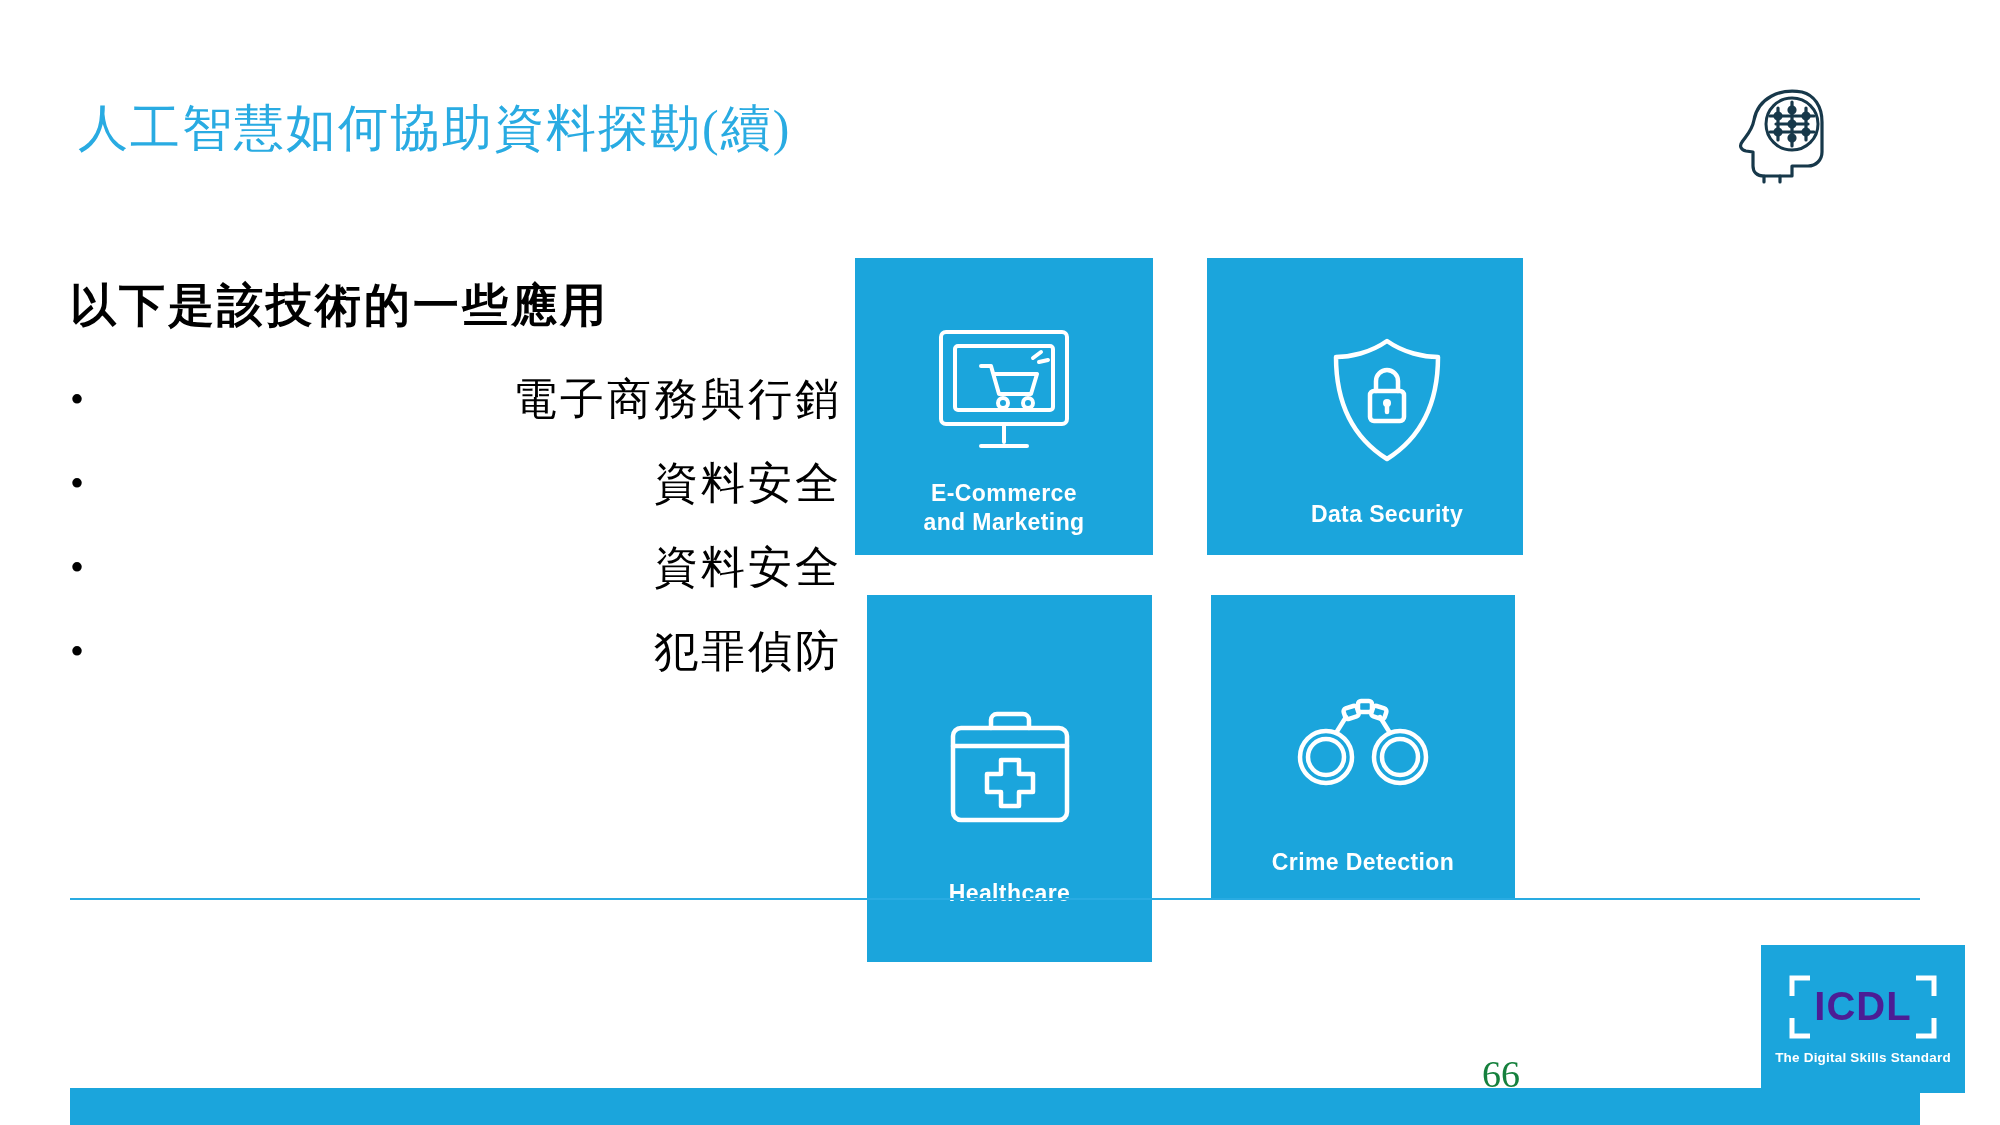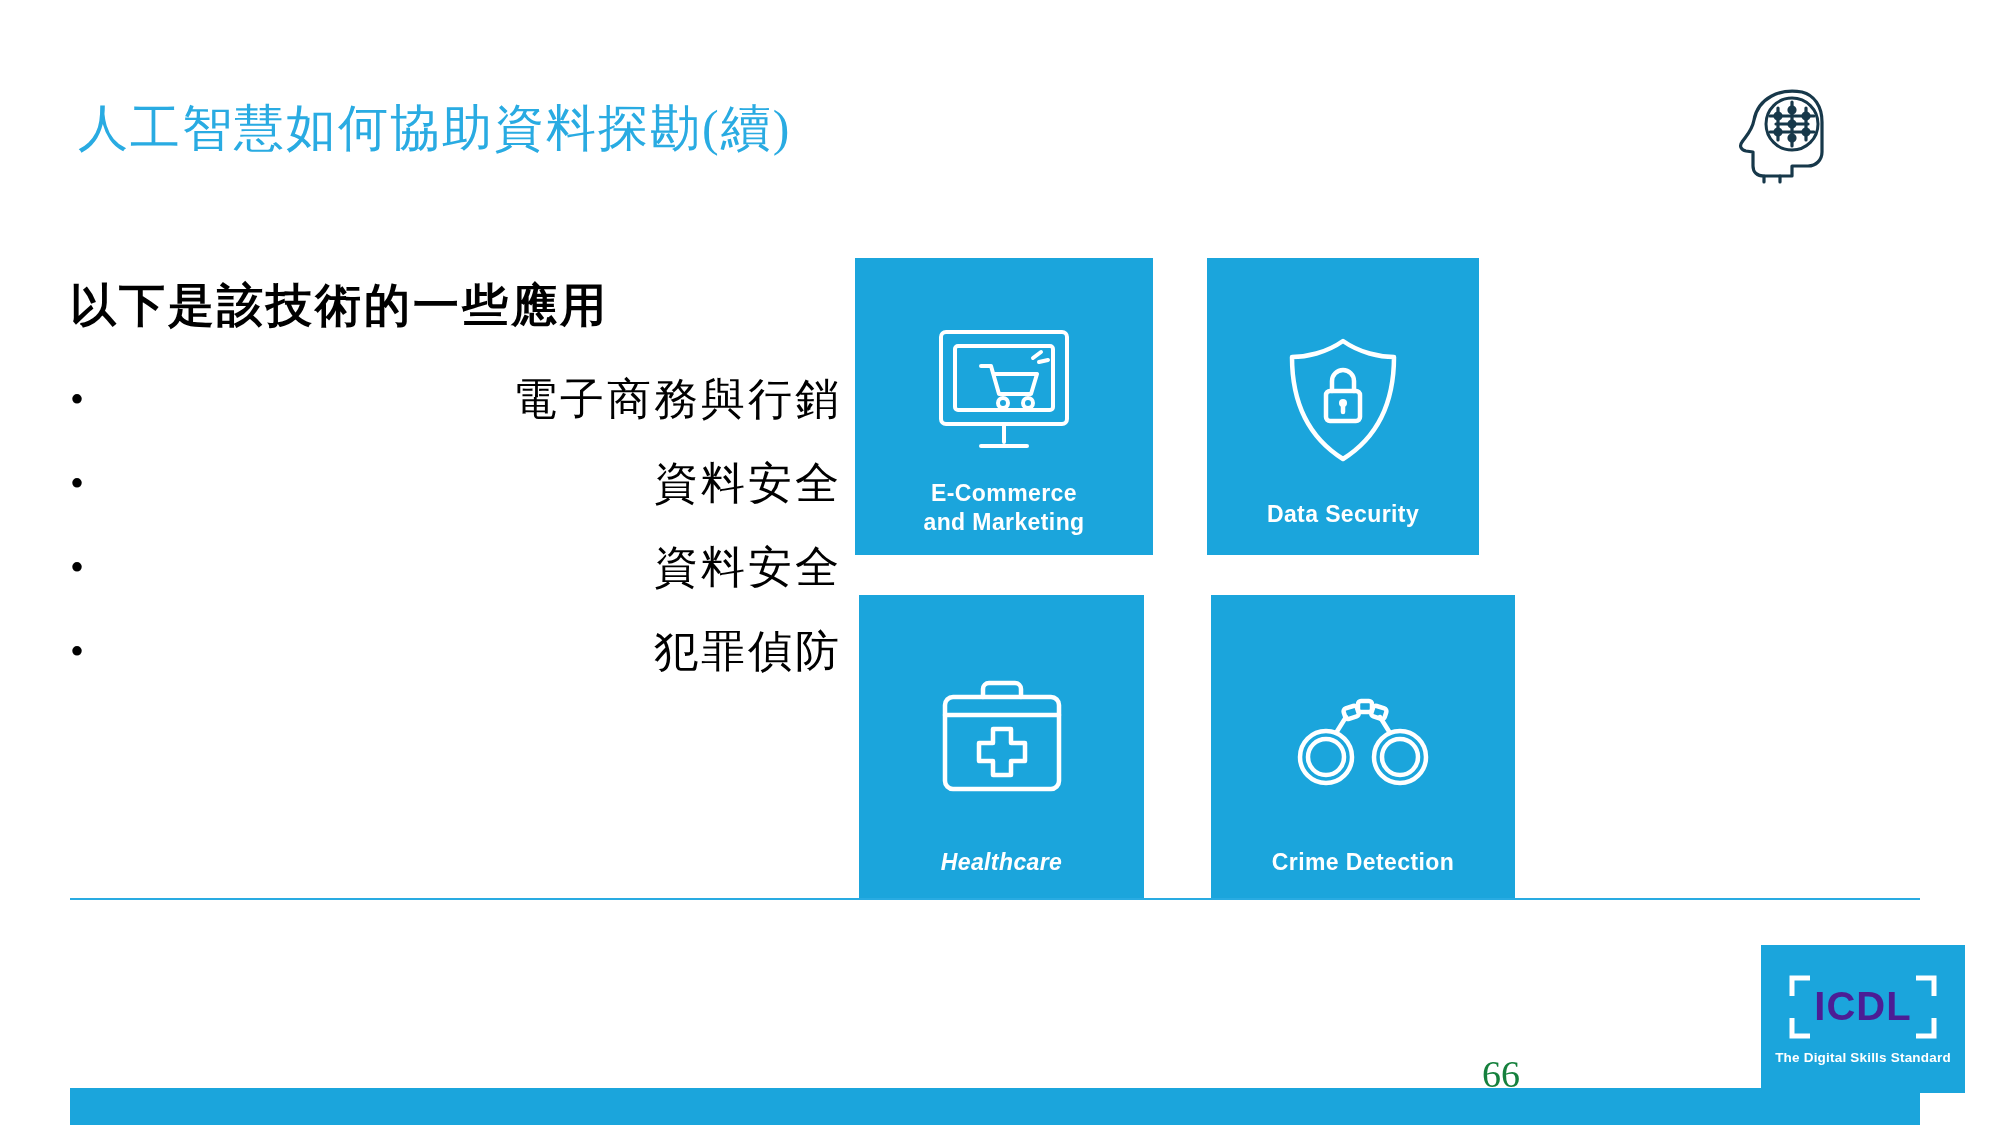--- a/index.html
+++ b/index.html
@@ -94,22 +94,22 @@
   }
   .tile {
     position: absolute;
     background: #1ba5dc;
     display: flex;
     flex-direction: column;
     align-items: center;
     justify-content: center;
   }
   .tile.t0 { left: 0px;   top: 0px;   width: 298px; height: 297px; }
-  .tile.t1 { left: 352px; top: 0px;   width: 272px; height: 297px; }
-  .tile.t2 { left: 4px;   top: 337px; width: 285px; height: 305px; font-style: italic; }
+  .tile.t1 { left: 352px; top: 0px;   width: 272px; height: 297px; padding-left: 44px; }
+  .tile.t2 { left: 12px;   top: 337px; width: 285px; height: 367px; }
   .tile.t3 { left: 356px; top: 337px; width: 304px; height: 305px; }
 
   .tile-icon {
     margin-top: 48px;
     width: 150px;
     height: 135px;
     display: block;
   }
   .tile.t2 .tile-icon,
   .tile.t3 .tile-icon { margin-top: 52px; }

